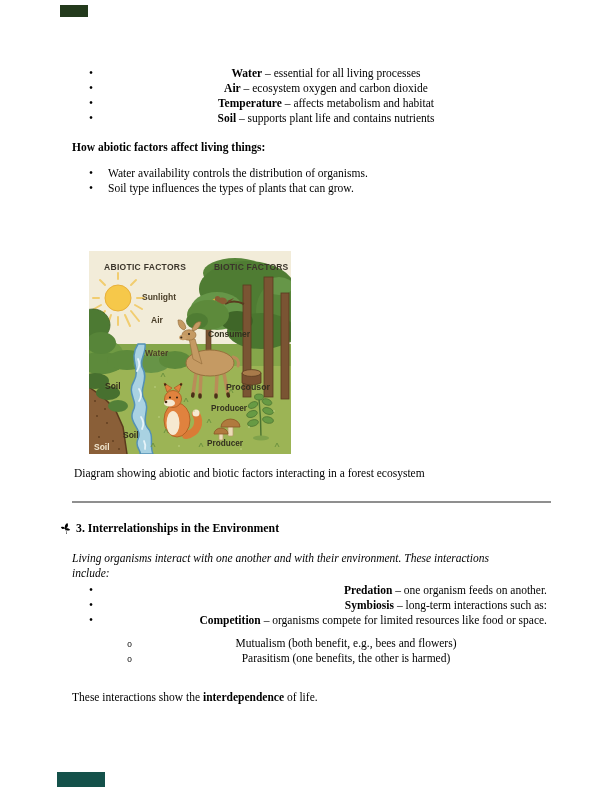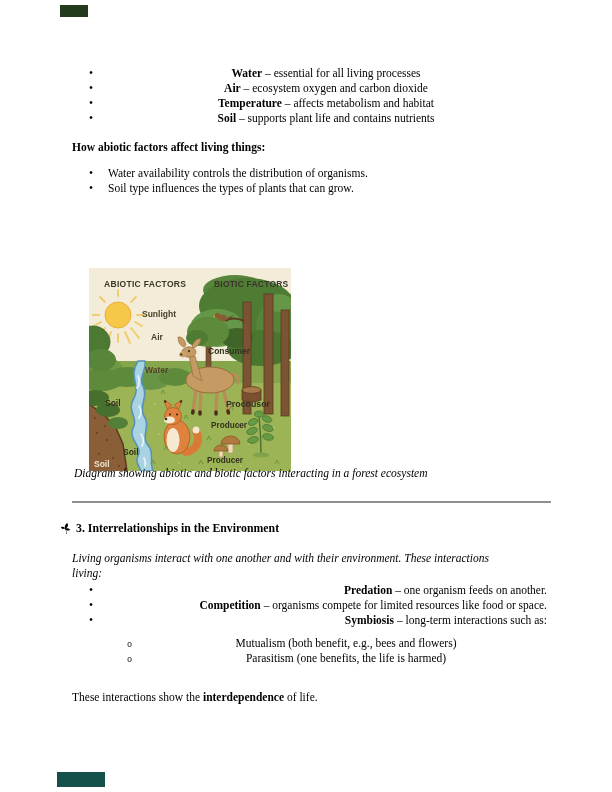--- a/index.html
+++ b/index.html
@@ -9,21 +9,21 @@
     overflow:hidden;
   }
   .abs{position:absolute;}
   b{font-weight:bold;}
   ul{list-style:none;margin:0;padding:0;}
   .blist li{position:relative;padding-left:36px;line-height:15px;}
   .blist li::before{content:"\2022";position:absolute;left:17px;top:0;font-size:11.5px;}
   .olist li{position:relative;padding-left:73px;line-height:15px;text-align:center;}
   .olist li::before{content:"o";position:absolute;left:55px;top:1.5px;font-family:"Liberation Mono",monospace;font-size:8.5px;}
   .bold{font-weight:bold;}
-  .italic{font-style:italic;}
+  .italic{}
   #rule{height:2px;background:#8f8f8f;}
   #heading-3{display:flex;align-items:center;gap:4px;font-weight:bold;font-size:11.8px;}
   #intro div{line-height:15px;font-style:italic;}
   .edge-mark{position:absolute;}
   svg text{font-family:"Liberation Sans",sans-serif;font-weight:bold;}
 </style>
 </head>
 <body>
 
 <div class="edge-mark" id="top-mark" style="left:60px;top:5px;width:28px;height:12px;background:#233a1c;"></div>
@@ -36,21 +36,21 @@
   <li><b>Soil</b><span> – supports plant life and contains nutrients</span></li>
 </ul>
 
 <div class="abs bold" style="left:72px;top:141px;">How abiotic factors affect living things:</div>
 
 <ul class="abs blist" style="left:72px;top:166px;width:472px;">
   <li><span>Water availability controls the distribution of organisms.</span></li>
   <li><span>Soil type influences the types of plants that can grow.</span></li>
 </ul>
 
-<div class="abs" style="left:89px;top:251px;width:216px;height:203px;margin-top:17px;">
+<div class="abs" style="left:89px;top:251px;width:216px;height:203px;">
 <svg viewBox="0 0 202 203" width="202" height="203">
 
   <rect width="202" height="203" fill="#f2ecd9"></rect>
 
   <rect y="93" width="202" height="110" fill="#9cb455"></rect>
   <rect y="93" width="202" height="22" fill="#85a64a"></rect>
 
   <ellipse cx="8" cy="102" rx="26" ry="15" fill="#6f9a43"></ellipse>
   <ellipse cx="12" cy="112" rx="22" ry="11" fill="#5d8a3b"></ellipse>
   <ellipse cx="38" cy="109" rx="20" ry="10" fill="#5d8a3b"></ellipse>
@@ -232,29 +232,29 @@
   <span style="display:inline-flex;">
     <svg width="12" height="13" viewBox="0 0 16 16">
       <path d="M8.6 15.2 C8.3 11.5 7.6 9.6 5.9 8.1 C4.4 9.2 2.3 8.9 1.2 6.3 C3.4 5.3 5.4 5.8 6.6 7.4 C6.1 4.7 6.9 2.4 9.8 0.7 C11.4 3.4 10.8 6.2 8.2 7.8 C10 7.2 12.2 7.7 13.6 9.7 C11.5 11.4 9.4 11 7.9 9.6 C8.6 11.3 8.9 12.9 9.4 15.2 Z" fill="#000"></path>
     </svg>
   </span>
   <span>3. Interrelationships in the Environment</span>
 </div>
 
 <div class="abs" id="intro" style="left:72px;top:551px;width:475px;">
   <div>Living organisms interact with one another and with their environment. These interactions</div>
-  <div>living:</div>
+  <div>include:</div>
 </div>
 
 <ul class="abs blist" style="left:72px;top:583px;width:475px;text-align:right;">
   <li><b>Predation</b><span> – one organism feeds on another.</span></li>
+  <li><b>Symbiosis</b><span> – long-term interactions such as:</span></li>
   <li><b>Competition</b><span> – organisms compete for limited resources like food or space.</span></li>
-  <li><b>Symbiosis</b><span> – long-term interactions such as:</span></li>
 </ul>
 
 <ul class="abs olist" style="left:72px;top:636px;width:475px;">
   <li><span>Mutualism (both benefit, e.g., bees and flowers)</span></li>
-  <li><span>Parasitism (one benefits, the life is harmed)</span></li>
+  <li><span>Parasitism (one benefits, the other is harmed)</span></li>
 </ul>
 
 <div class="abs" style="left:72px;top:691px;">
   <span>These interactions show the </span><b>interdependence</b><span> of life.</span>
 </div>
 
 </body></html>

